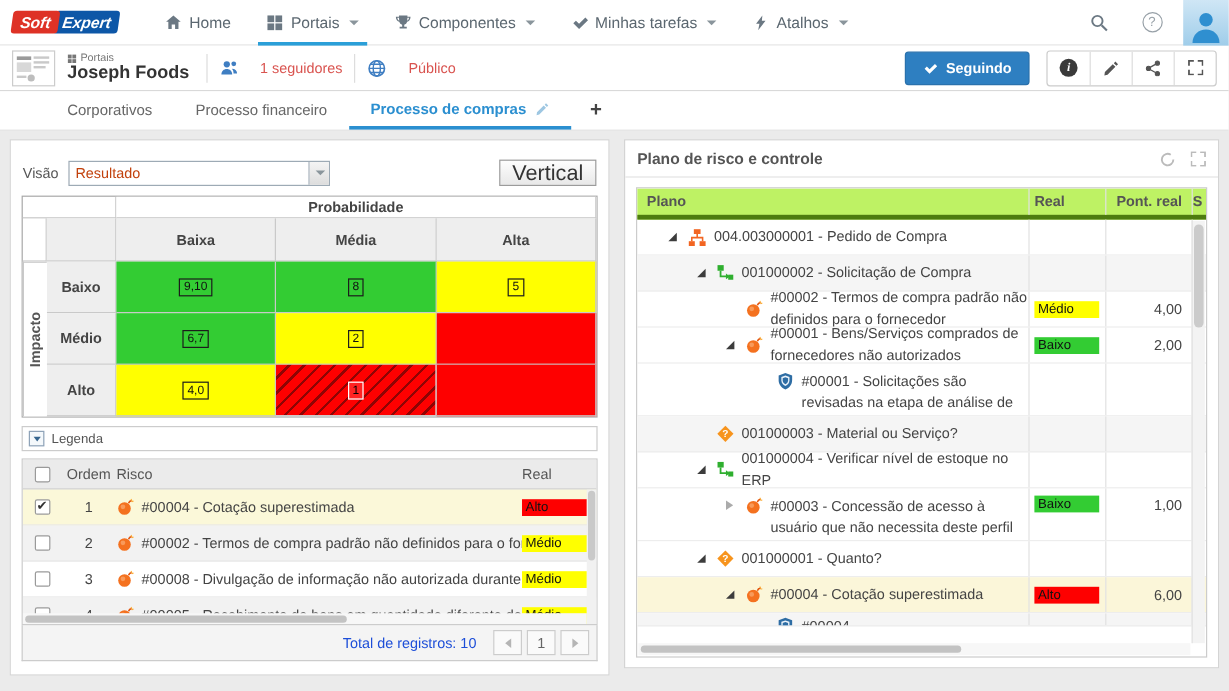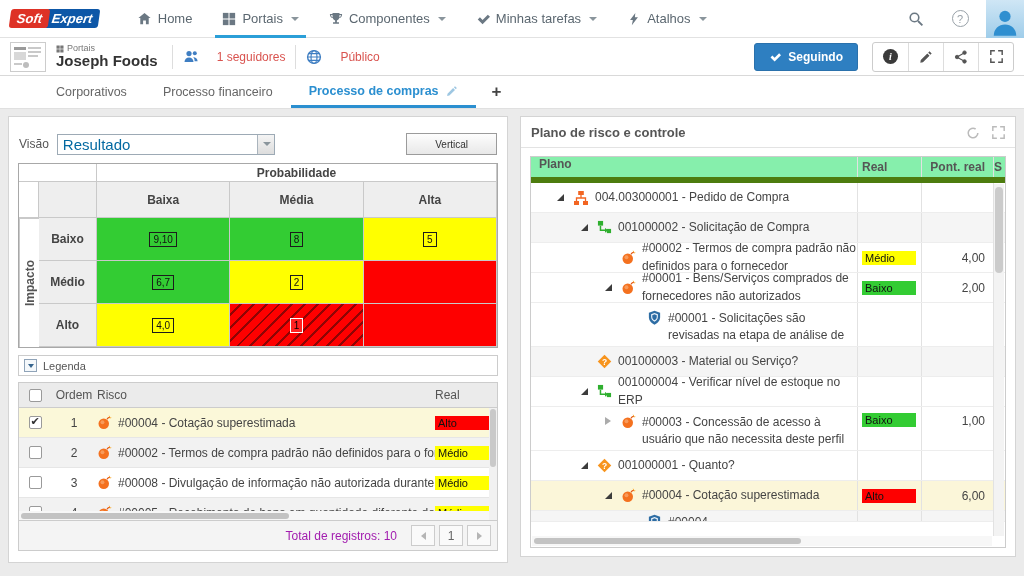--- a/index.html
+++ b/index.html
@@ -50,24 +50,24 @@
   .panel-l{width:500px;height:447px;padding:8px 9px}
   .panel-r{width:496px;height:441px;position:relative;overflow:hidden}
   .p-title{font-size:13px;font-weight:bold;color:#555}
   .p-title-row{display:flex;align-items:center;padding:8px 10px 7px;border-bottom:1px solid #e3e3e3}
 
   
   .hm-title{padding:2px 1px 8px;border-bottom:1px solid #e3e3e3}
   .visao-row{display:flex;align-items:center;gap:8px;margin:8px 1px}
   .visao-lb{color:#555;font-size:12px}
   .select{width:218px;height:21px;border:1px solid #9daab5;background:#fff;display:flex;align-items:center;cursor:pointer}
-  .select .sv{flex:1;padding:0 5px;font-size:15px;color:#0369a1}
+  .select .sv{flex:1;padding:0 5px;font-size:12px;color:#c2410c}
   .select .sa{width:17px;height:100%;background:linear-gradient(#f4f4f4,#ddd);border-left:1px solid #aab4bd;display:flex;align-items:center;justify-content:center}
   .btn-vertical{margin-left:auto;height:22px;border:1px solid #9b9b9b;background:linear-gradient(#fdfdfd,#e8e8e8);
-    padding:0 28px;font-size:10px;color:#333;cursor:pointer}
+    padding:0 10px;font-size:18px;color:#333;cursor:pointer}
   .hm{display:grid;grid-template-columns:20px 58px 1fr 1fr 1fr;grid-template-rows:18px 36px 43px 43px 43px;
     border:1px solid #a8a8a8;margin-top:2px}
   .hm > div{border-right:1px solid #c9c9c9;border-bottom:1px solid #c9c9c9;display:flex;align-items:center;justify-content:center}
   .hm .prob{grid-column:3/6;font-weight:bold;font-size:12px;color:#444;background:#fff}
   .hm .blank2{grid-column:1/3}
   .hm .hhead{background:#eee;font-weight:bold;font-size:12px;color:#444}
   .hm .impact{grid-row:3/6;background:#fff;writing-mode:vertical-rl;transform:rotate(180deg);font-weight:bold;color:#555}
   .hm .rlabel{background:#eee;font-weight:bold;font-size:12px;color:#444}
   .c-green{background:#33cc33}.c-yellow{background:#ffff00}.c-red{background:#fe0000}
   .c-redh{background:repeating-linear-gradient(135deg,#fe0000 0 7px,#8f0404 7px 9px)}
@@ -95,30 +95,30 @@
   .bdg{display:inline-block;width:54px;padding:1px 3px;font-size:11px;color:#111}
   .b-alto{background:#fe0000}.b-medio{background:#ffff00}.b-baixo{background:#33cc33}
   .rt-vscroll{position:absolute;right:0;top:25px;bottom:0;width:8px;background:#f1f1f1}
   .rt-vscroll div{width:6px;margin:1px;height:58px;background:#c9c9c9;border-radius:3px}
   .rt-hscroll{position:absolute;left:0;right:8px;bottom:0;height:9px;background:#f7f7f7}
   .rt-hscroll div{position:absolute;left:2px;top:1.5px;height:6px;width:57%;background:#c3c3c3;border-radius:3px}
 
   
   .rt-foot{margin-top:0;border:1px solid #ccc;border-top:none;height:30px;background:#f4f4f4;
     display:flex;align-items:center;justify-content:flex-end;gap:4px;padding:0 6px}
-  .total-lb{color:#a21caf;font-size:12px;margin-right:10px}
+  .total-lb{color:#1d4ed8;font-size:12px;margin-right:10px}
   .pg-btn{width:24px;height:21px;border:1px solid #ccc;background:#fafafa;display:flex;align-items:center;justify-content:center;color:#666;cursor:pointer}
   .arr-l{width:0;height:0;border-top:4px solid transparent;border-bottom:4px solid transparent;border-right:5px solid #b5b5b5}
   .arr-r{width:0;height:0;border-top:4px solid transparent;border-bottom:4px solid transparent;border-left:5px solid #b5b5b5}
 
   
   .pr-icons{margin-left:auto;display:flex;gap:12px;align-items:center}
   .pr-icons .ic{fill:none;stroke:#bbb;cursor:pointer}
   .ptable{position:absolute;left:9px;right:9px;top:39px;bottom:8px;border:1px solid #ccc;overflow:hidden}
-  .pt-head{display:flex;height:26px;background:#86efac;border-bottom:6px solid #4d7c0f;align-items:flex-start;font-weight:bold;color:#555}
+  .pt-head{display:flex;height:26px;background:#bef264;border-bottom:4px solid #4d7c0f;align-items:center;font-weight:bold;color:#555}
   .c-plano{flex:1;padding-left:8px;overflow:hidden}
   .c-real{width:64px;flex:none;border-left:1px solid #e2e2e2;padding-left:4px;align-self:stretch;display:flex;align-items:center}
   .c-pont{width:72px;flex:none;border-left:1px solid #e2e2e2;text-align:right;padding-right:8px;align-self:stretch;display:flex;align-items:center;justify-content:flex-end}
   .c-x{width:12px;flex:none;border-left:1px solid #e2e2e2;align-self:stretch;display:flex;align-items:center;font-weight:bold;color:#555;overflow:hidden}
   .trow{display:flex;border-bottom:1px solid #ededed;color:#444}
   .trow.alt{background:#f5f5f5}
   .trow.sel{background:#fbf6d9}
   .trow .c-plano{display:flex;align-items:center;gap:6px}
   .trow.top .c-plano{align-items:flex-start;padding-top:7px}
   .h1{height:30px}.h2{height:44px}.hp{height:11px}

